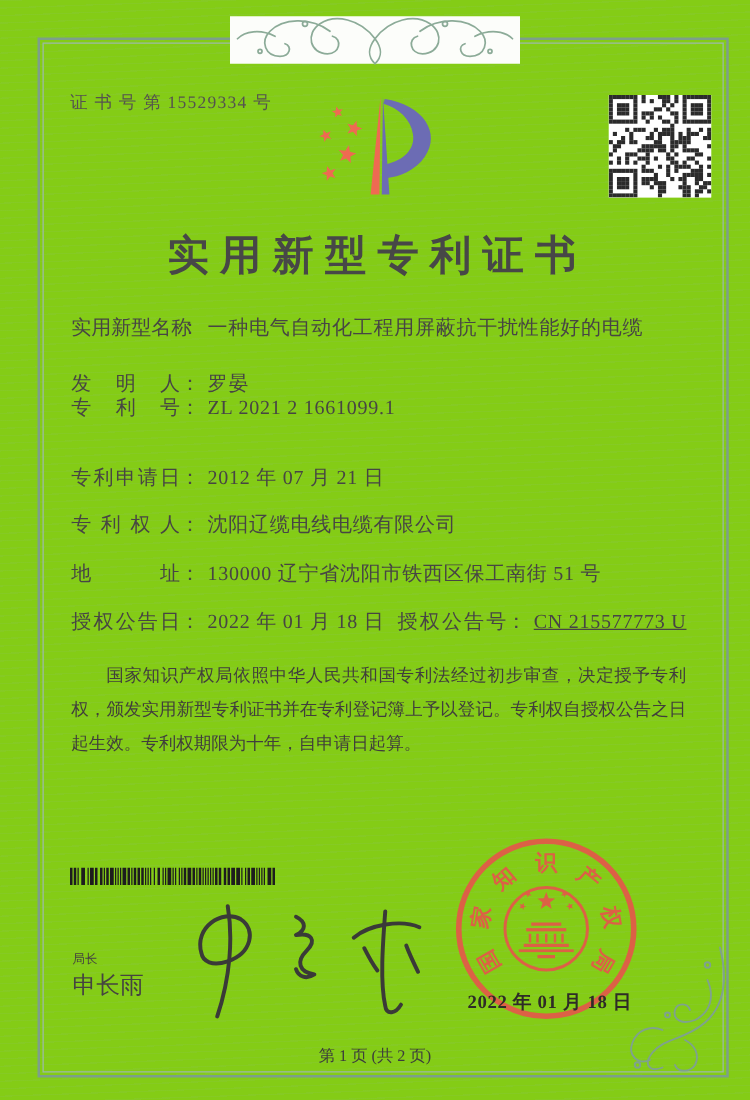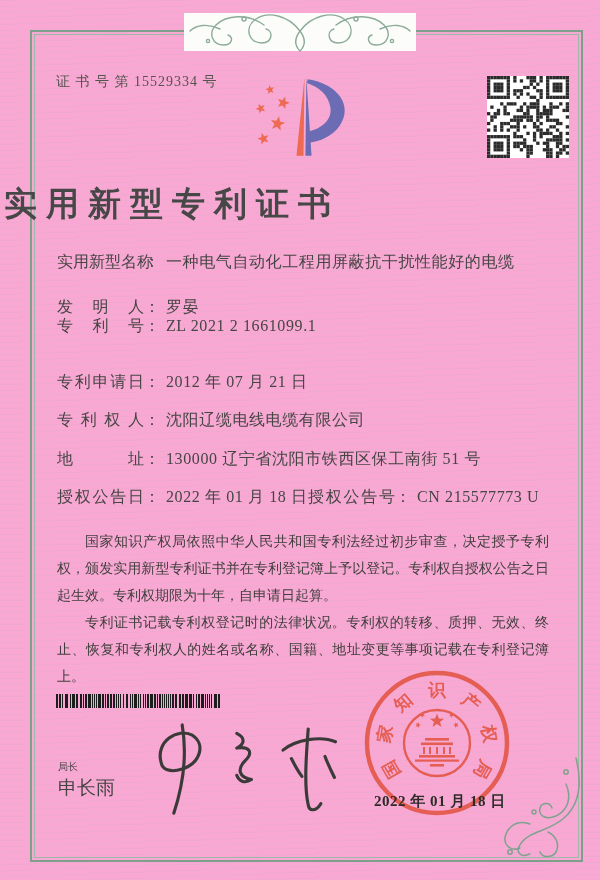--- a/index.html
+++ b/index.html
@@ -1,18 +1,18 @@
 <!DOCTYPE html>
 <html><head>
 <meta charset="utf-8">
 <style>
   html,body{margin:0;padding:0;}
   .page{
     position:relative; width:600px; height:880px; overflow:hidden;
-    background:#f9a8d4;
+    background:#84cc16;
     font-family:"Liberation Serif","DejaVu Serif",serif;
     color:#3f3f3f;
   }
   .page::before{ 
     content:""; position:absolute; inset:0; pointer-events:none;
     background:repeating-linear-gradient(178deg,
       rgba(146,186,162,0.10) 0px, rgba(146,186,162,0.10) 1px,
       rgba(255,255,255,0) 1px, rgba(255,255,255,0) 6px);
     z-index:0;
   }
@@ -20,30 +20,30 @@
   
   .frame{left:30px; top:30px; width:549px; height:828px;
     border:2px solid #7d9f8b; z-index:1;}
   .frame::after{content:""; position:absolute; inset:2px;
     border:1px solid #9cb9a8;}
   .ornament{z-index:2;}
   .cert-no{left:56px; top:73px; font-size:14px; letter-spacing:1px;
     color:#55534f; z-index:3; white-space:pre;}
   .logo{left:238px; top:74px; width:132px; height:86px; z-index:3;}
   .qr{left:487px; top:76px; width:82px; height:82px; z-index:3; background:#fff;}
-  .title{left:4px; right:0; top:182px; text-align:left; font-size:33px;
+  .title{left:4px; right:0; top:182px; text-align:center; font-size:33px;
     font-weight:700; letter-spacing:9px; color:#474747; z-index:3;}
   .fields{z-index:3;}
   .frow{position:absolute; left:57px; width:495px; font-size:16px;
     color:#474544; white-space:nowrap;}
   .flabel{display:inline-block; width:87px; text-align:justify;
     text-align-last:justify; vertical-align:bottom;}
   .fcolon{display:inline-block; margin-right:6px;}
   .fvalue{letter-spacing:0.6px;}
-  .fgroup2{position:absolute; left:251px; top:0;}
+  .fgroup2{position:absolute; left:261px; top:0;text-decoration:underline;}
   .paras{left:57px; top:528px; width:492px; z-index:3;}
   .paras p{margin:0; font-size:14px; line-height:27px; text-indent:2em;
     color:#403e3c; text-align:justify;}
   .barcode{left:56px; top:694px; width:166px; height:14px; z-index:3;}
   .signer-title{left:58px; top:760px; font-size:10px; color:#454341; z-index:3;}
   .signer-name{left:58px; top:775px; font-size:19px; color:#454341; z-index:3;}
   .signature{left:136px; top:720px; width:210px; height:96px; z-index:4;}
   .seal{left:362px; top:668px; width:150px; height:150px; z-index:3; opacity:0.92;}
   .seal-date{left:374px; top:792px; font-size:15px; font-weight:600;
     letter-spacing:0.5px; color:#2e2b27; z-index:5; white-space:pre;}
@@ -418,21 +418,20 @@
     <div class="frow" style="top:487px">
       <span class="flabel">授权公告日</span><span class="fcolon">：</span><span class="fvalue">2022 年 01 月 18 日</span>
       <span class="fgroup2">
         <span class="flabel">授权公告号</span><span class="fcolon">：</span><span class="fvalue">CN 215577773 U</span>
       </span>
     </div>
   </div>
 
   <div class="abs paras">
     <p>国家知识产权局依照中华人民共和国专利法经过初步审查，决定授予专利权，颁发实用新型专利证书并在专利登记簿上予以登记。专利权自授权公告之日起生效。专利权期限为十年，自申请日起算。</p>
-    <p>专利证书记载专利权登记时的法律状况。专利权的转移、质押、无效、终止、恢复和专利权人的姓名或名称、国籍、地址变更等事项记载在专利登记簿上。</p>
   </div>
 
   <svg class="abs barcode" viewBox="0 0 166 14">
       <rect x="0" y="0" width="2" height="14" fill="#1d1d1d"></rect>
       <rect x="3" y="0" width="2" height="14" fill="#1d1d1d"></rect>
       <rect x="6" y="0" width="1" height="14" fill="#1d1d1d"></rect>
       <rect x="9" y="0" width="3" height="14" fill="#1d1d1d"></rect>
       <rect x="14" y="0" width="1" height="14" fill="#1d1d1d"></rect>
       <rect x="16" y="0" width="3" height="14" fill="#1d1d1d"></rect>
       <rect x="20" y="0" width="2" height="14" fill="#1d1d1d"></rect>
@@ -532,13 +531,14 @@
     <polygon points="75.0,45.5 76.9,50.5 82.1,50.7 78.0,54.0 79.4,59.1 75.0,56.1 70.6,59.1 72.0,54.0 67.9,50.7 73.1,50.5" fill="#e4584a"></polygon>
         <polygon points="59.1,44.4 60.7,45.8 62.6,44.8 61.7,46.8 63.2,48.3 61.1,48.1 60.1,50.0 59.6,47.9 57.6,47.6 59.4,46.5" fill="#e4584a"></polygon>
         <polygon points="90.9,44.4 90.6,46.5 92.4,47.6 90.4,47.9 89.9,50.0 88.9,48.1 86.8,48.3 88.3,46.8 87.4,44.8 89.3,45.8" fill="#e4584a"></polygon>
         <polygon points="53.7,55.1 55.7,55.8 57.0,54.2 57.0,56.3 59.0,57.1 57.0,57.8 56.8,59.9 55.6,58.2 53.5,58.7 54.7,56.9" fill="#e4584a"></polygon>
         <polygon points="96.3,55.1 95.3,56.9 96.5,58.7 94.4,58.2 93.2,59.9 93.0,57.8 91.0,57.1 93.0,56.3 93.0,54.2 94.3,55.8" fill="#e4584a"></polygon>
       </g>
   </svg>
 
   <div class="abs seal-date">2022 年 01 月 18 日</div>
 
+  <div class="abs footer">第 1 页 (共 2 页)</div>
 </div>
 
 </body></html>

